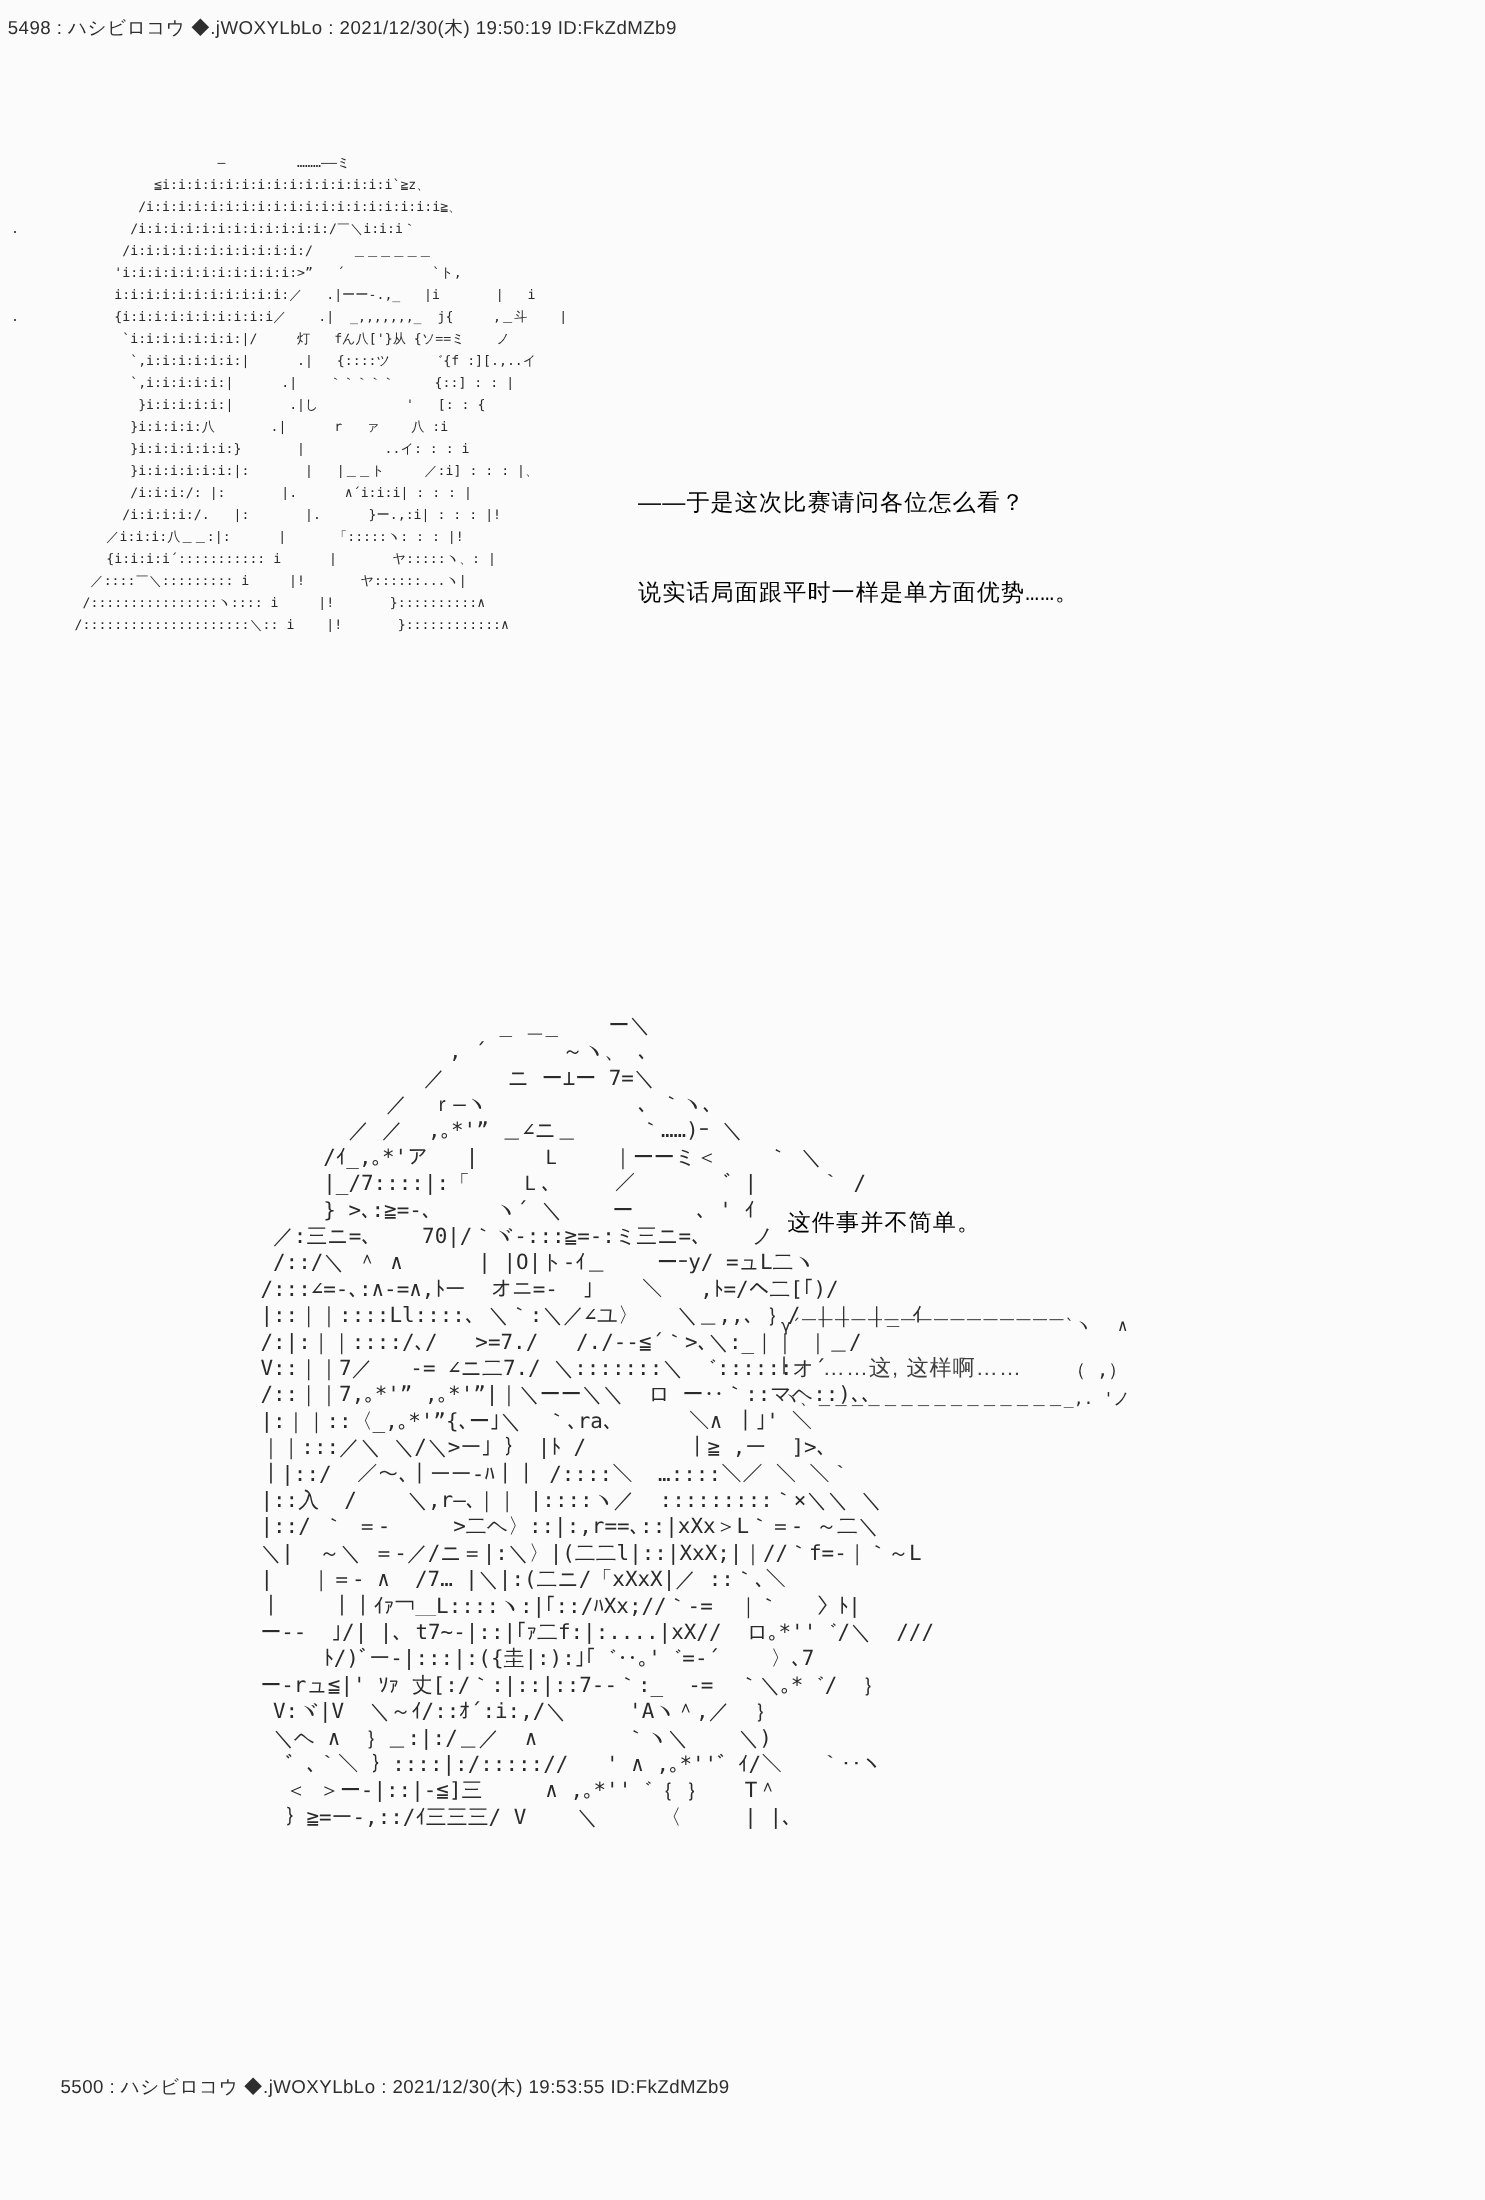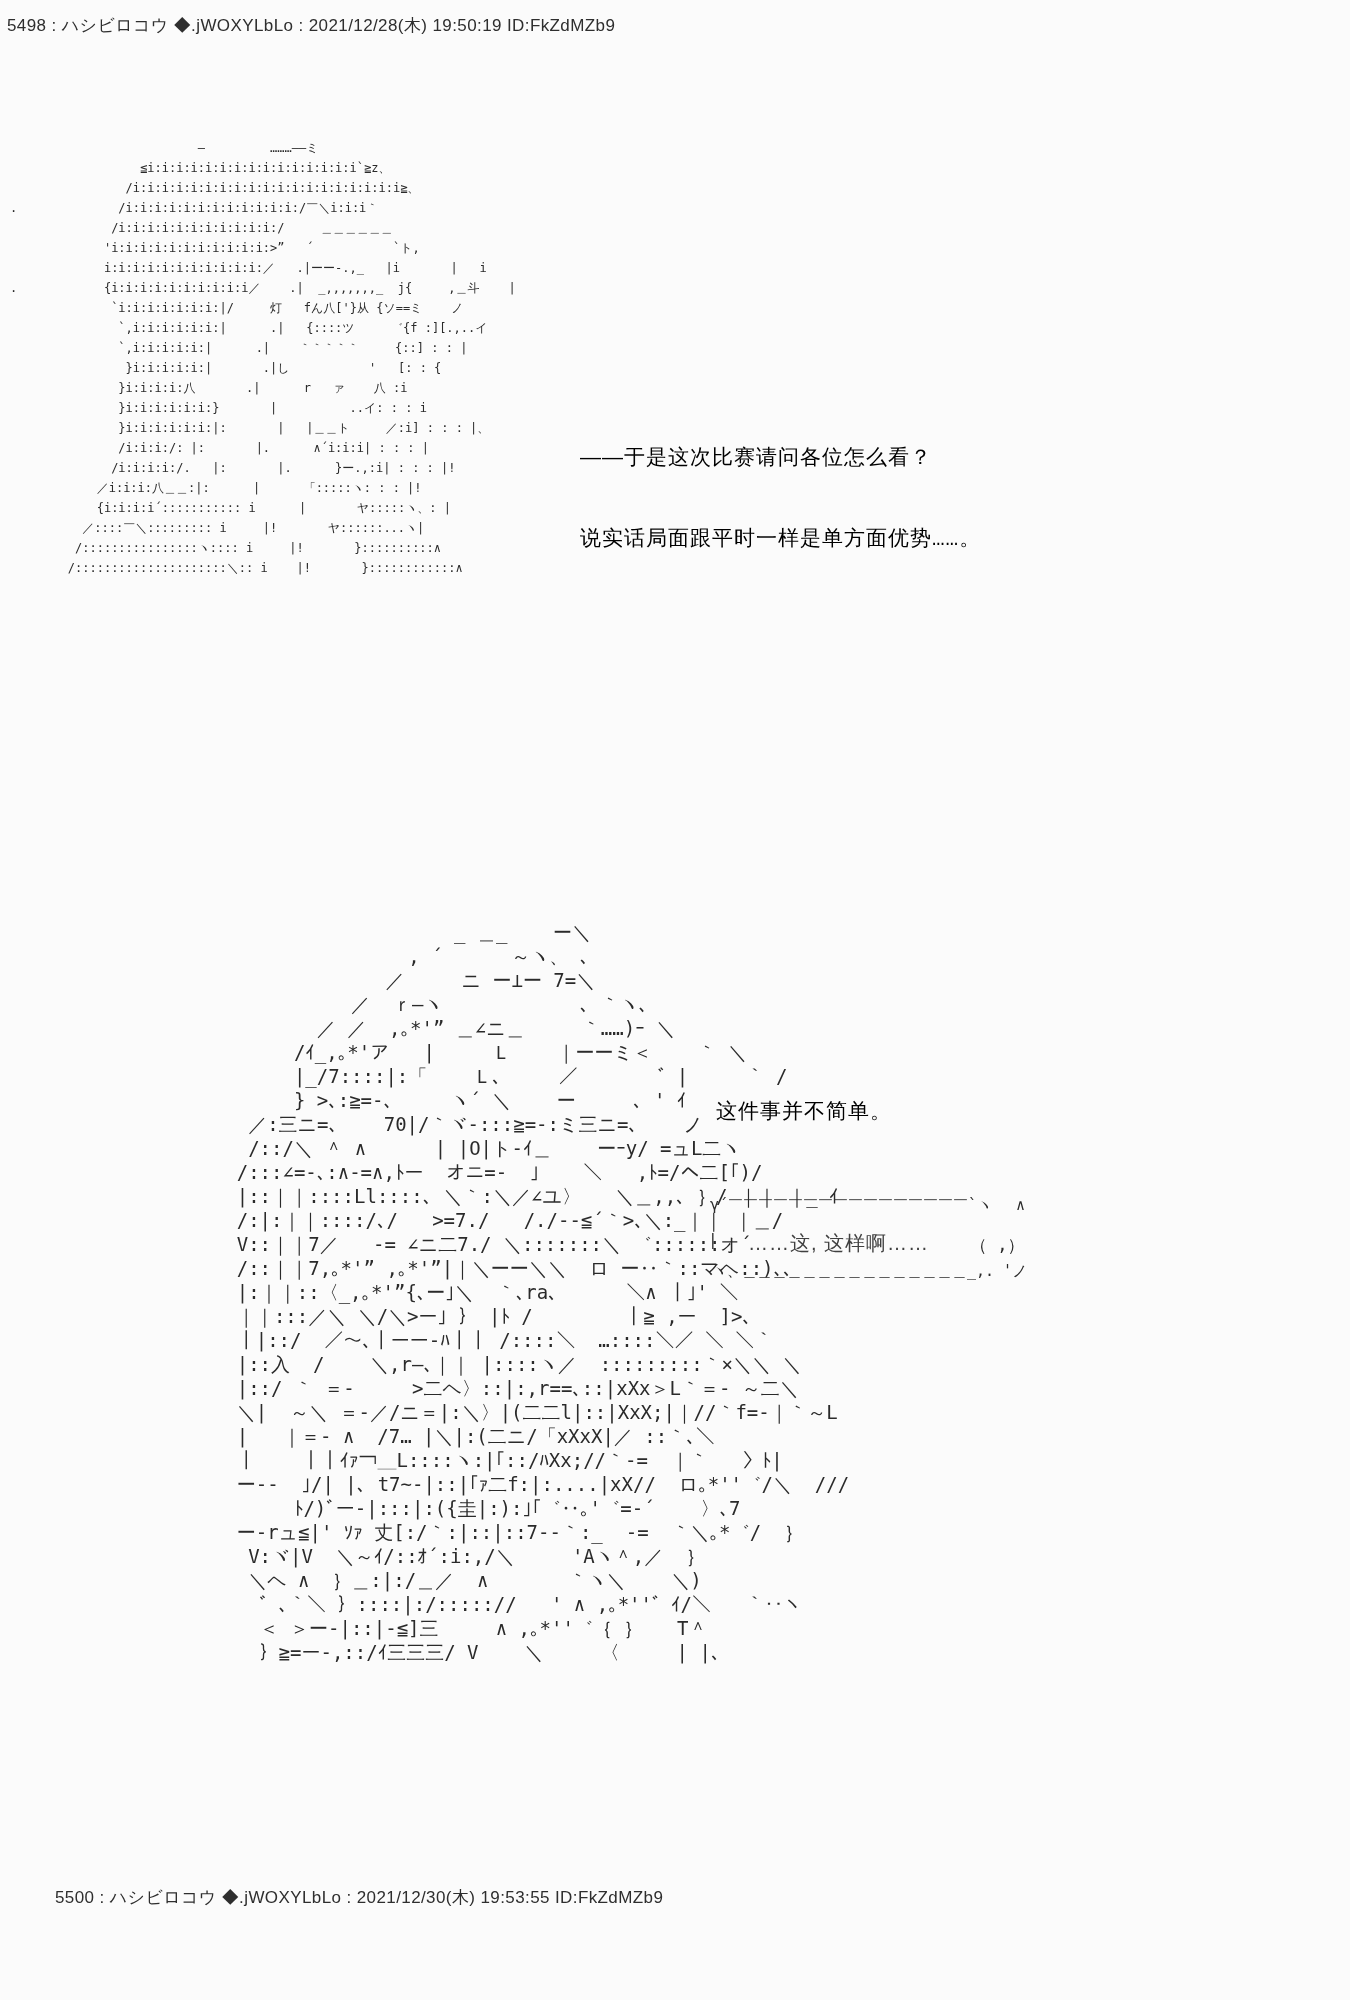--- a/index.html
+++ b/index.html
@@ -60,21 +60,21 @@
     font-size:20px;
     letter-spacing:1px;
     color:#404040;
     font-family:Liberation Sans, sans-serif;
     white-space:pre;
   }
 </style>
 </head>
 <body>
 
-<div class="post-header hdr-top">5498 : ハシビロコウ ◆.jWOXYLbLo : 2021/12/28(木) 19:50:19 ID:FkZdMZb9</div>
+<div class="post-header hdr-top">5498 : ハシビロコウ ◆.jWOXYLbLo : 2021/12/30(木) 19:50:19 ID:FkZdMZb9</div>
 
 <pre class="aa aa1">                          –         ………––ミ
                   ≦i:i:i:i:i:i:i:i:i:i:i:i:i:i:i`≧z、
                 /i:i:i:i:i:i:i:i:i:i:i:i:i:i:i:i:i:i:i≧、
 .              /i:i:i:i:i:i:i:i:i:i:i:i:/￣＼i:i:i｀
               /i:i:i:i:i:i:i:i:i:i:i:/     ＿＿＿＿＿＿
              'i:i:i:i:i:i:i:i:i:i:i:&gt;”   ´           `ト,
              i:i:i:i:i:i:i:i:i:i:i:／   .|ーー-.,_   |i       |   i
 .            {i:i:i:i:i:i:i:i:i:i／    .|  _,,,,,,,_  j{     ,＿斗    |
               `i:i:i:i:i:i:i:|/     灯   fん八['}从 {ソ==ミ    ノ

